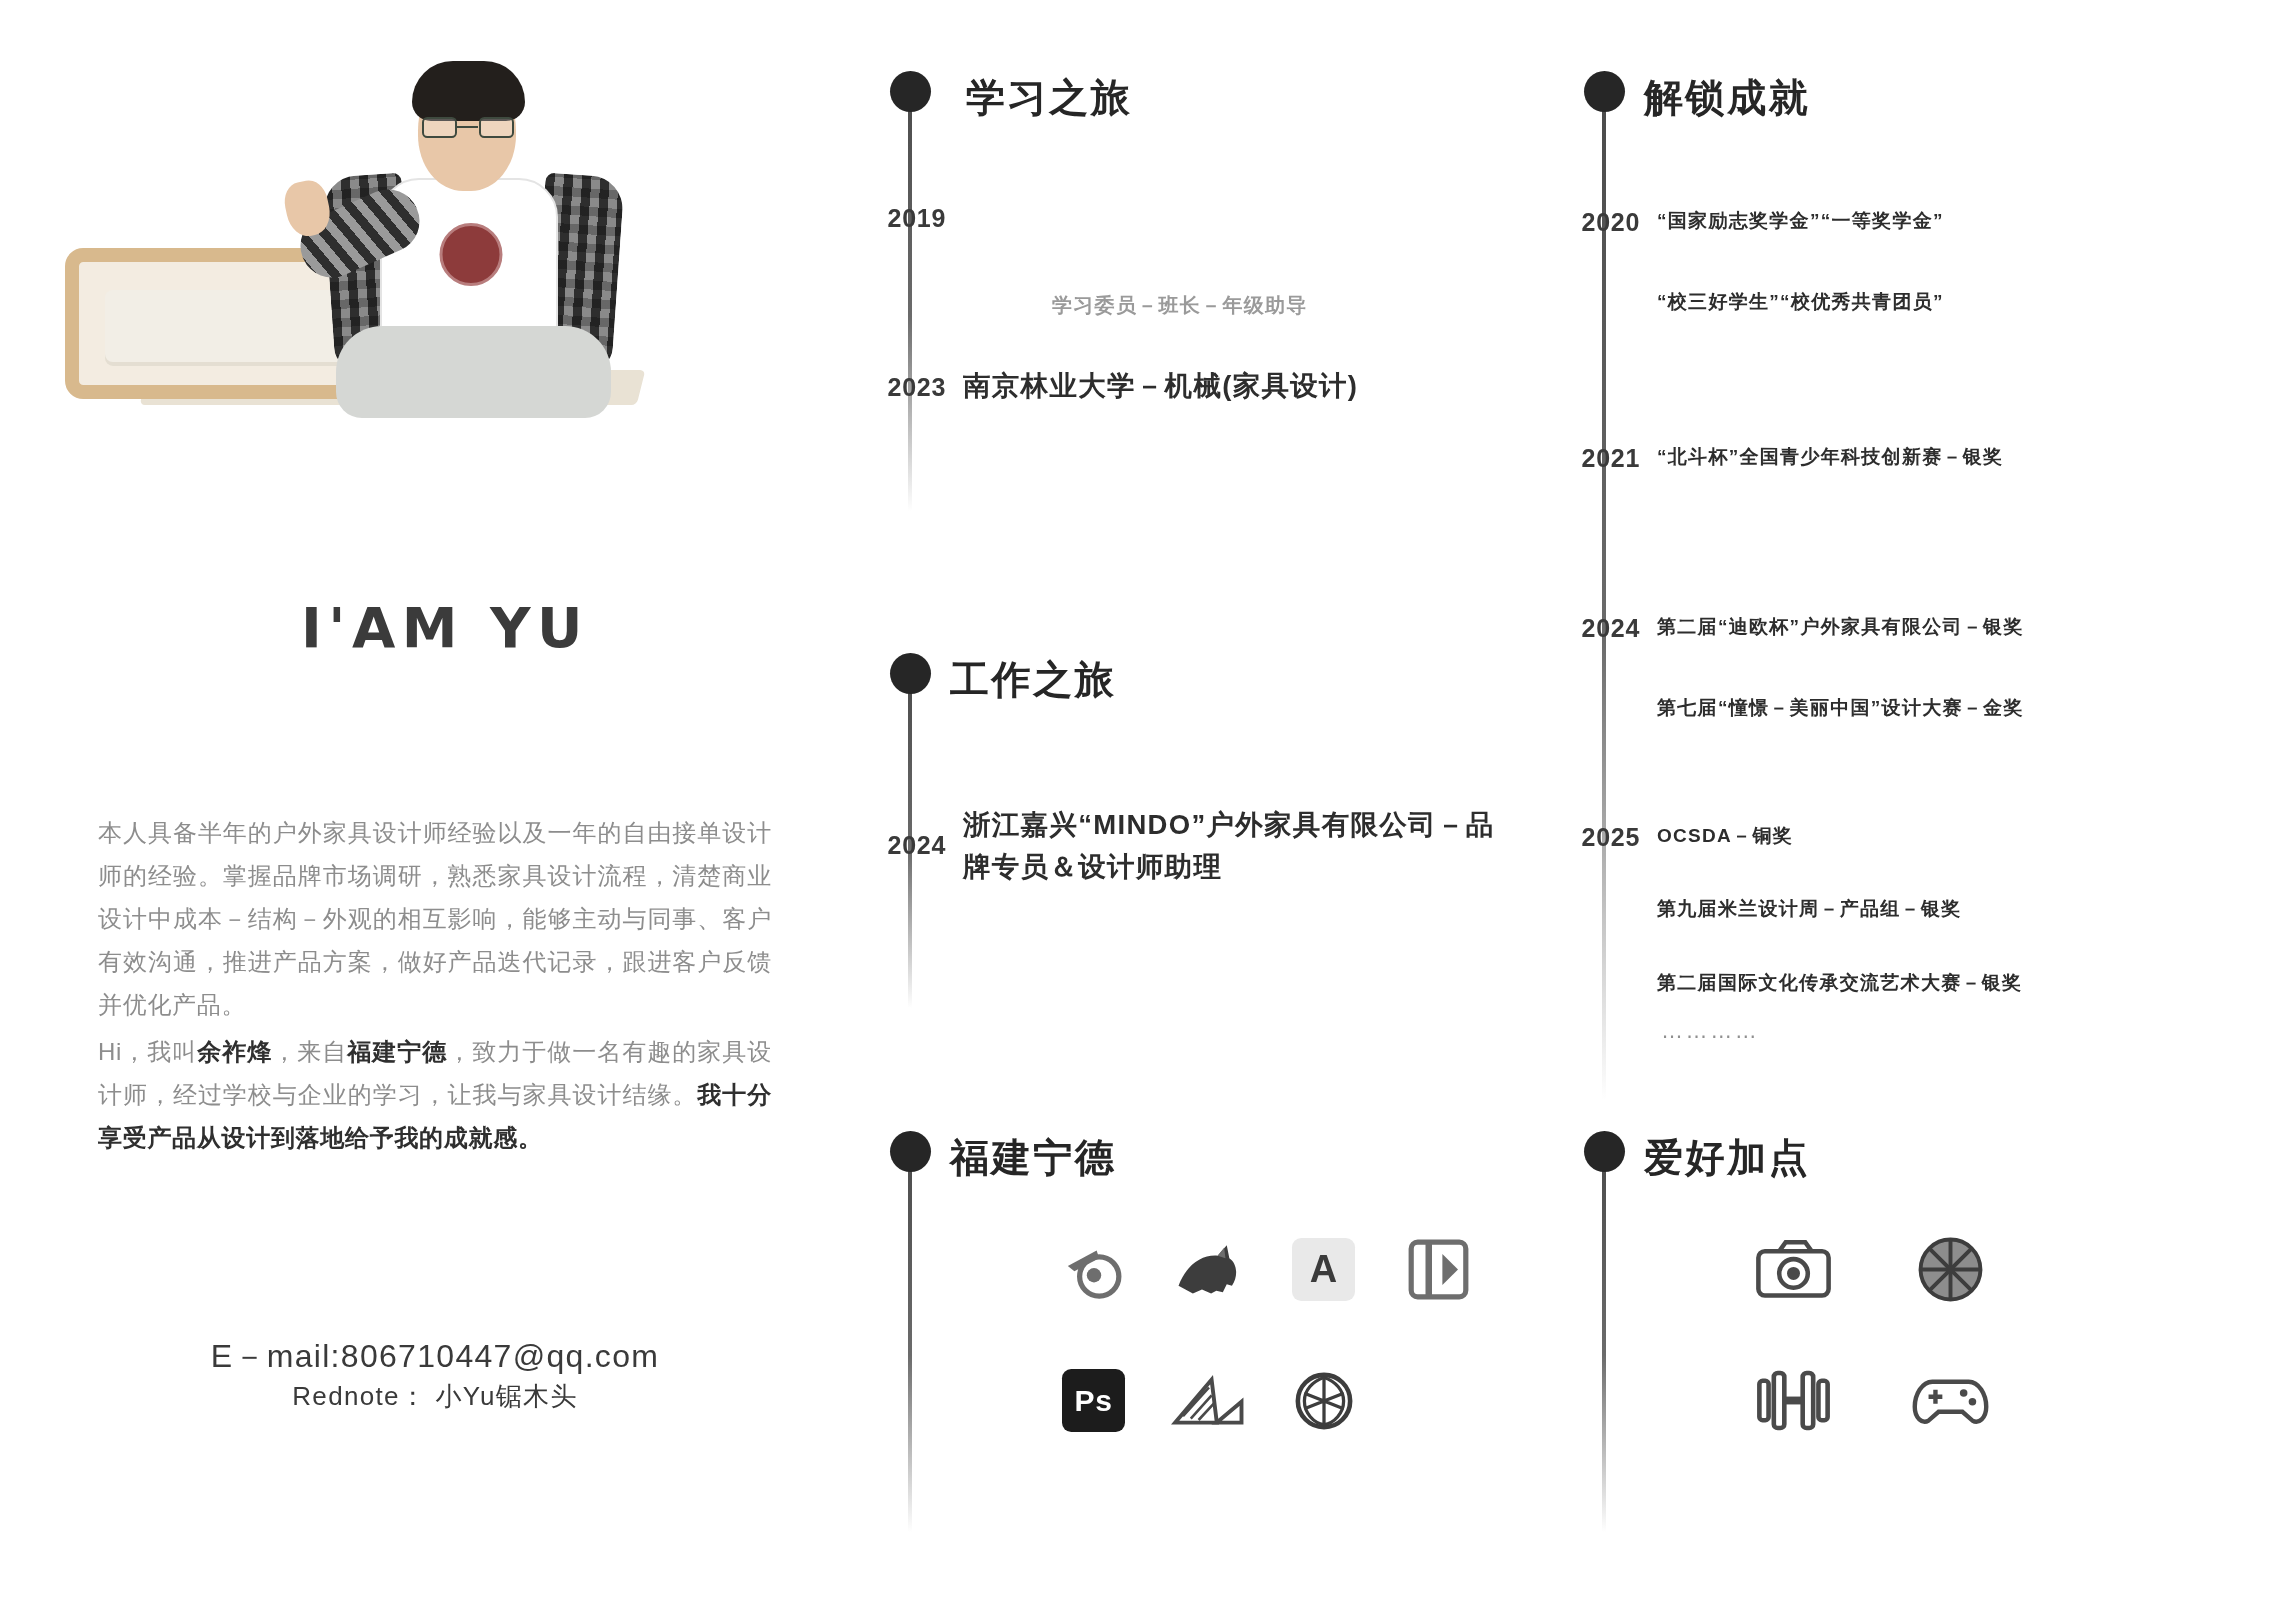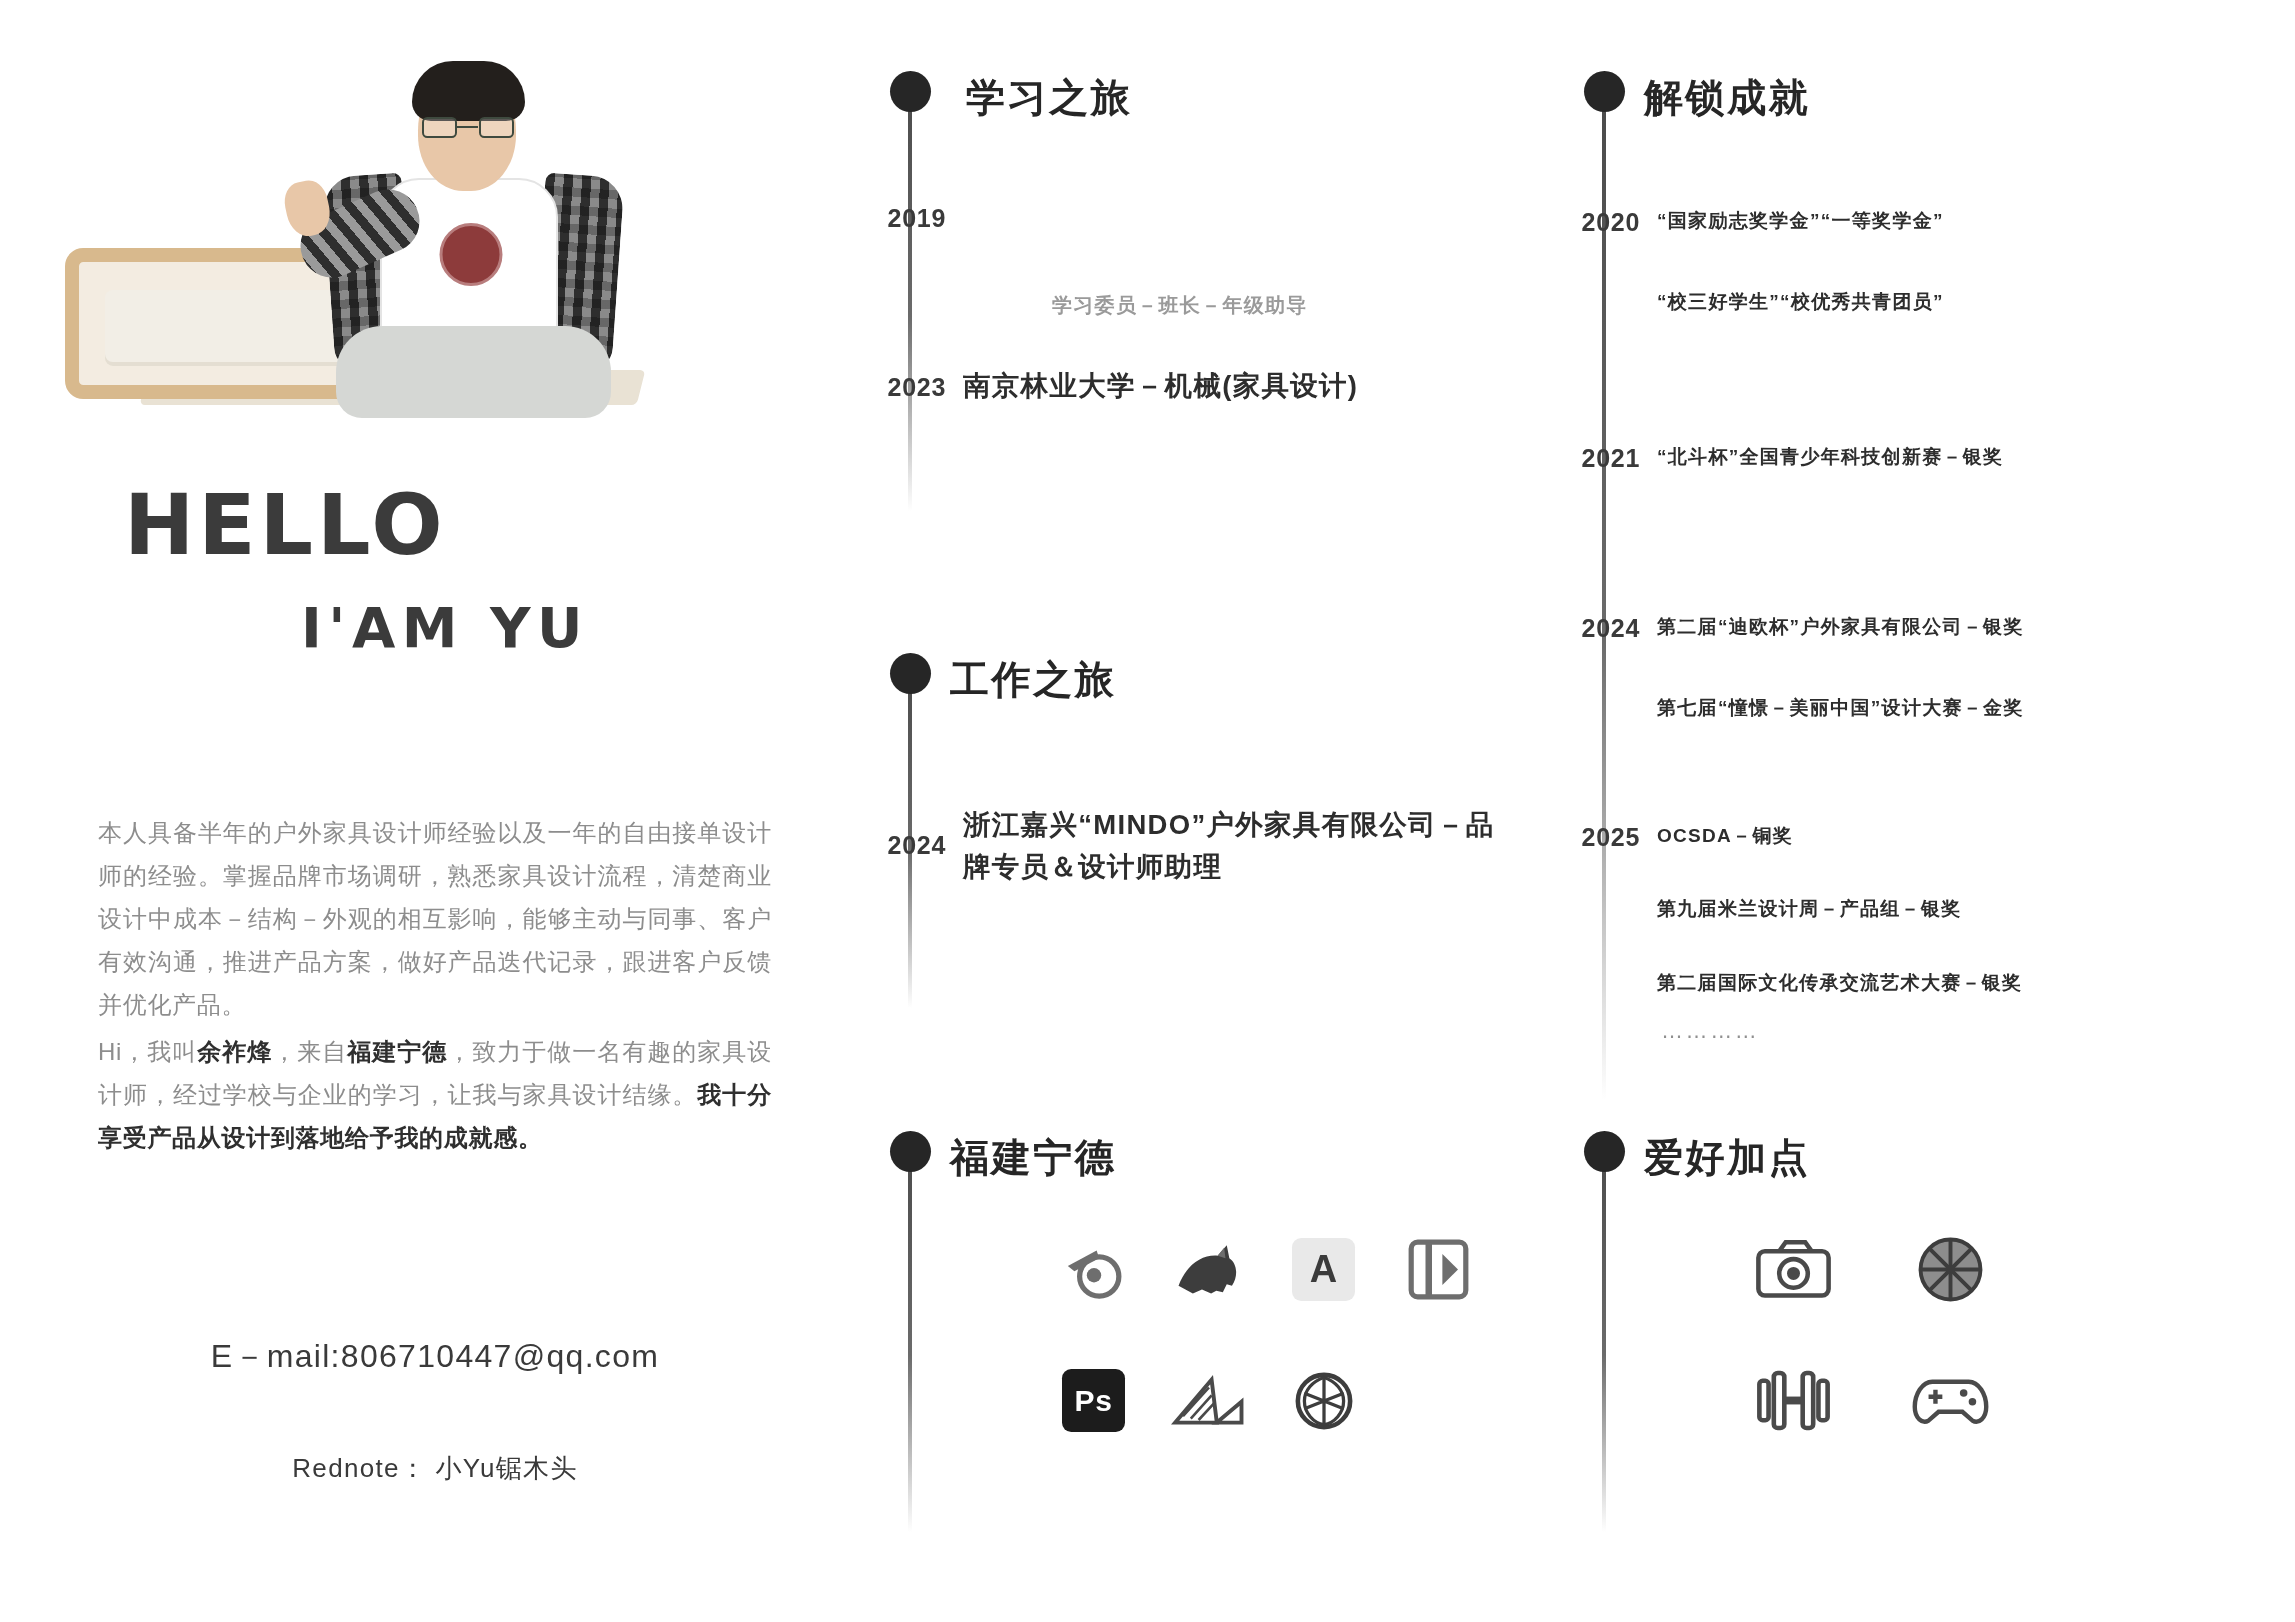--- a/index.html
+++ b/index.html
@@ -213,21 +213,20 @@
     width: 674px;
     text-align: center;
   }
   .contact .email {
     font-size: 32px;
     color: #3a3a3a;
     letter-spacing: 1.3px;
     font-weight: 500;
   }
   .contact .rednote {
-    margin-top: 72px;
     font-size: 26px;
     color: #3a3a3a;
     letter-spacing: 1.3px;
   }
 
   
   .col {
     position: absolute;
     top: 0;
     height: 1623px;
@@ -348,21 +347,20 @@
         <div class="p-hair"></div>
         <div class="p-glasses">
           <i></i>
             <i></i>
             <b></b>
         </div>
       </div>
     </div>
   </div>
 
-  <div class="hello">HELLO</div>
   <div class="iam">I'AM  YU</div>
 
   <div class="intro">
     <p>本人具备半年的户外家具设计师经验以及一年的自由接单设计师的经验。掌握品牌市场调研，熟悉家具设计流程，清楚商业设计中成本－结构－外观的相互影响，能够主动与同事、客户有效沟通，推进产品方案，做好产品迭代记录，跟进客户反馈并优化产品。</p>
     <p><span>Hi，我叫</span><span class="hl">余祚烽</span><span>，来自</span><span class="hl">福建宁德</span><span>，致力于做一名有趣的家具设计师，经过学校与企业的学习，让我与家具设计结缘。</span><span class="hl">我十分享受产品从设计到落地给予我的成就感。</span></p>
   </div>
 
   <div class="contact">
     <div class="email">E－mail:806710447@qq.com</div>
     <div class="rednote">Rednote： 小Yu锯木头</div>

